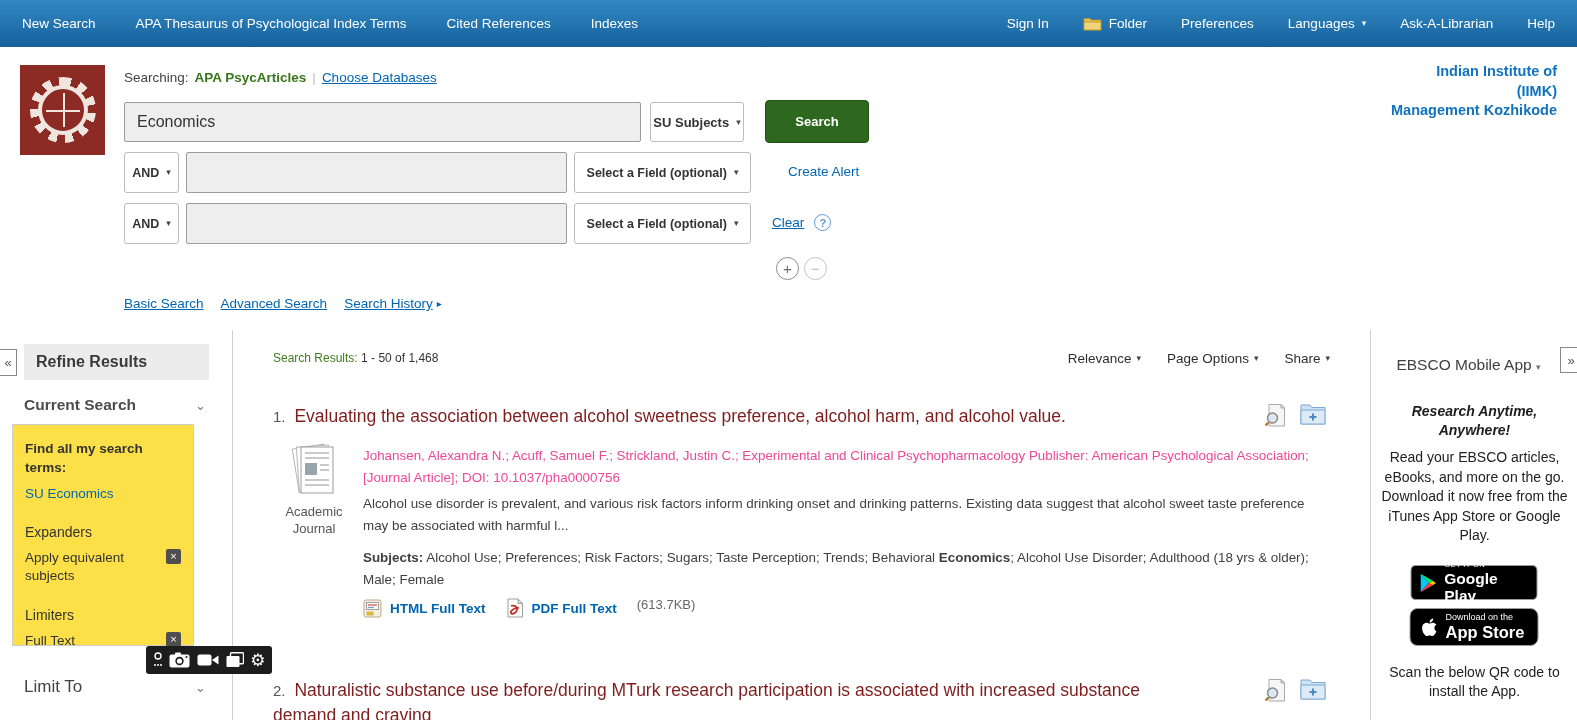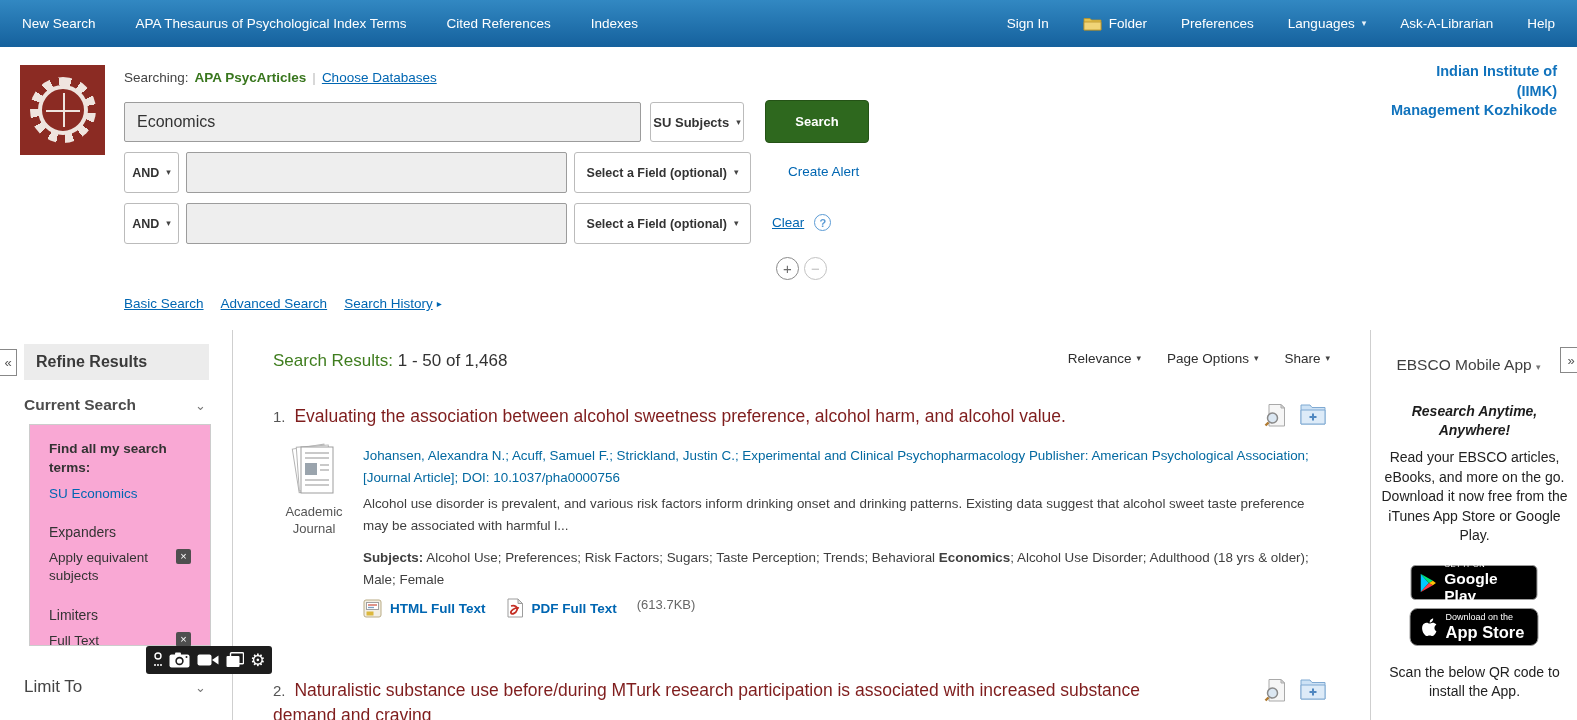--- a/index.html
+++ b/index.html
@@ -74,60 +74,60 @@
   .collapse-left { position:absolute; left:0; top:19px; width:17px; height:27px;
     border:1px solid #888; border-left:none; background:#fff; color:#555; font-size:13px;
     display:flex; align-items:center; justify-content:center; cursor:pointer; }
   .refine-title { position:absolute; left:24px; top:14px; width:185px; height:36px;
     background:#ececec; font-size:16px; font-weight:bold; color:#3a3a3a;
     display:flex; align-items:center; padding-left:12px; }
   .cs-head { position:absolute; left:24px; top:66px; width:182px; display:flex;
     justify-content:space-between; align-items:center; font-size:15.5px; font-weight:bold;
     color:#4c4c4c; cursor:pointer; }
   .chev { color:#777; font-size:13px; font-weight:normal; }
-  .cs-box { position:absolute; left:29px; top:94px; width:182px; height:222px;
-    border:1px solid #ccc; background:#f9a8d4; padding:14px 19px; }
+  .cs-box { position:absolute; left:12px; top:94px; width:182px; height:222px;
+    border:1px solid #ccc; background:#fde047; padding:14px 12px; }
   .find-label { font-size:13.5px; font-weight:bold; color:#333; line-height:19px; }
   .term-link { display:inline-block; margin-top:9px; font-size:13.5px; text-decoration:none; }
   .sec-label { font-size:14px; font-weight:normal; color:#333; margin-top:22px; }
   .ref-row { display:flex; justify-content:space-between; margin-top:9px; }
   .ref-text { font-size:13.5px; color:#333; line-height:18px; width:118px; }
   .x-btn { width:15px; height:15px; background:#4f4f4f; border-radius:2px; color:#fff;
     font-size:11px; line-height:14px; text-align:center; cursor:pointer; flex:0 0 15px; }
   .limit-head { position:absolute; left:24px; top:347px; width:182px; display:flex;
     justify-content:space-between; align-items:center; font-size:17px; color:#444; cursor:pointer; }
 
   
   .black-toolbar { position:absolute; left:146px; top:646px; width:126px; height:28px;
     background:#1d1d1d; border-radius:3px; display:flex; align-items:center;
     justify-content:space-evenly; z-index:20; }
   .bt-icon { display:flex; align-items:center; justify-content:center; cursor:pointer; }
   .gear-glyph { color:#fff; font-size:17px; line-height:1; font-family:"DejaVu Sans",sans-serif; }
 
   
   .results { position:absolute; left:233px; top:330px; width:1137px; height:390px; background:#fff; }
-  .res-header { position:absolute; left:40px; top:21px; font-size:17px; color:#333; }
+  .res-header { position:absolute; left:40px; top:21px; font-size:12px; color:#333; }
   .res-green { color:#3f7d1e; }
   .res-controls { position:absolute; right:40px; top:21px; display:flex; gap:26px; }
   .ctrl { font-size:13.5px; color:#2e2e2e; display:flex; align-items:center; gap:5px; cursor:pointer; }
 
   .r-title { position:absolute; left:40px; width:905px; font-size:17.5px; line-height:24px; }
   .r-num { color:#555; margin-right:4px; font-size:15px; }
   .title-link { color:#7f1d1d; text-decoration:none; cursor:pointer; }
   .r1-title { top:74px; }
   .r2-title { top:348px; }
   .r-icons { position:absolute; display:flex; gap:13px; }
   .r1-icons { left:1030px; top:73px; }
   .r2-icons { left:1030px; top:348px; }
 
   .journal-icon { position:absolute; left:57px; top:110px; }
   .journal-label { position:absolute; left:40px; top:173px; width:82px; text-align:center;
     font-size:13px; color:#555; line-height:17px; }
   .citation { position:absolute; left:130px; top:115px; width:958px; font-size:13.4px;
-    color:#0369a1; line-height:21.5px; }
+    color:#ec4899; line-height:21.5px; }
   .abstract { position:absolute; left:130px; top:163px; width:952px; font-size:13.4px;
     color:#3f3f3f; line-height:21.5px; }
   .subjects { position:absolute; left:130px; top:217px; width:960px; font-size:13.4px;
     color:#3f3f3f; line-height:21.5px; }
   .bold { font-weight:bold; }
   .fulltext { position:absolute; left:130px; top:268px; display:flex; align-items:center; gap:8px; }
   .ft-link { font-size:13.5px; font-weight:bold; margin-right:12px; }
   .ft-size { font-size:13px; color:#666; position:relative; top:-4px; }
 
   

